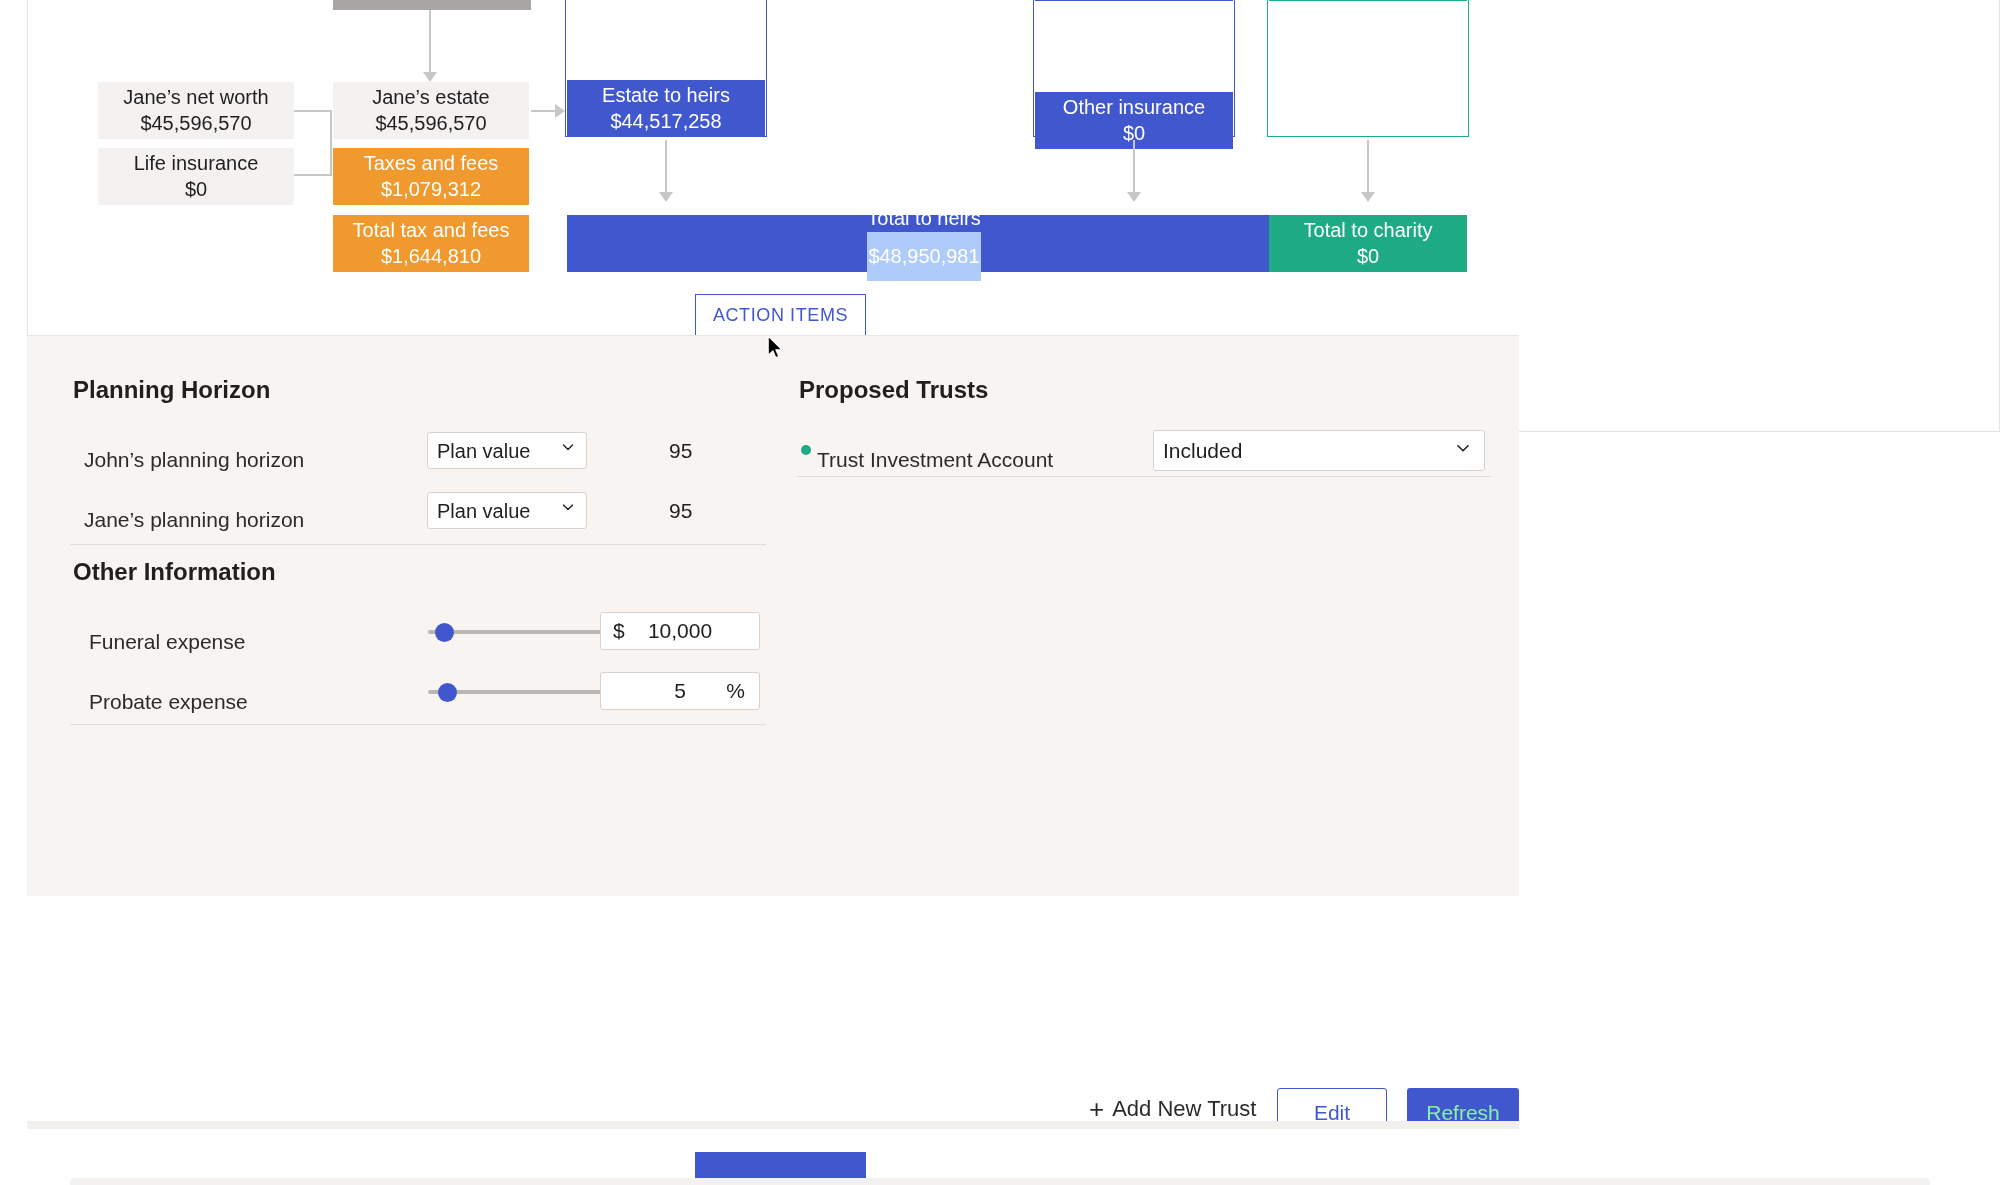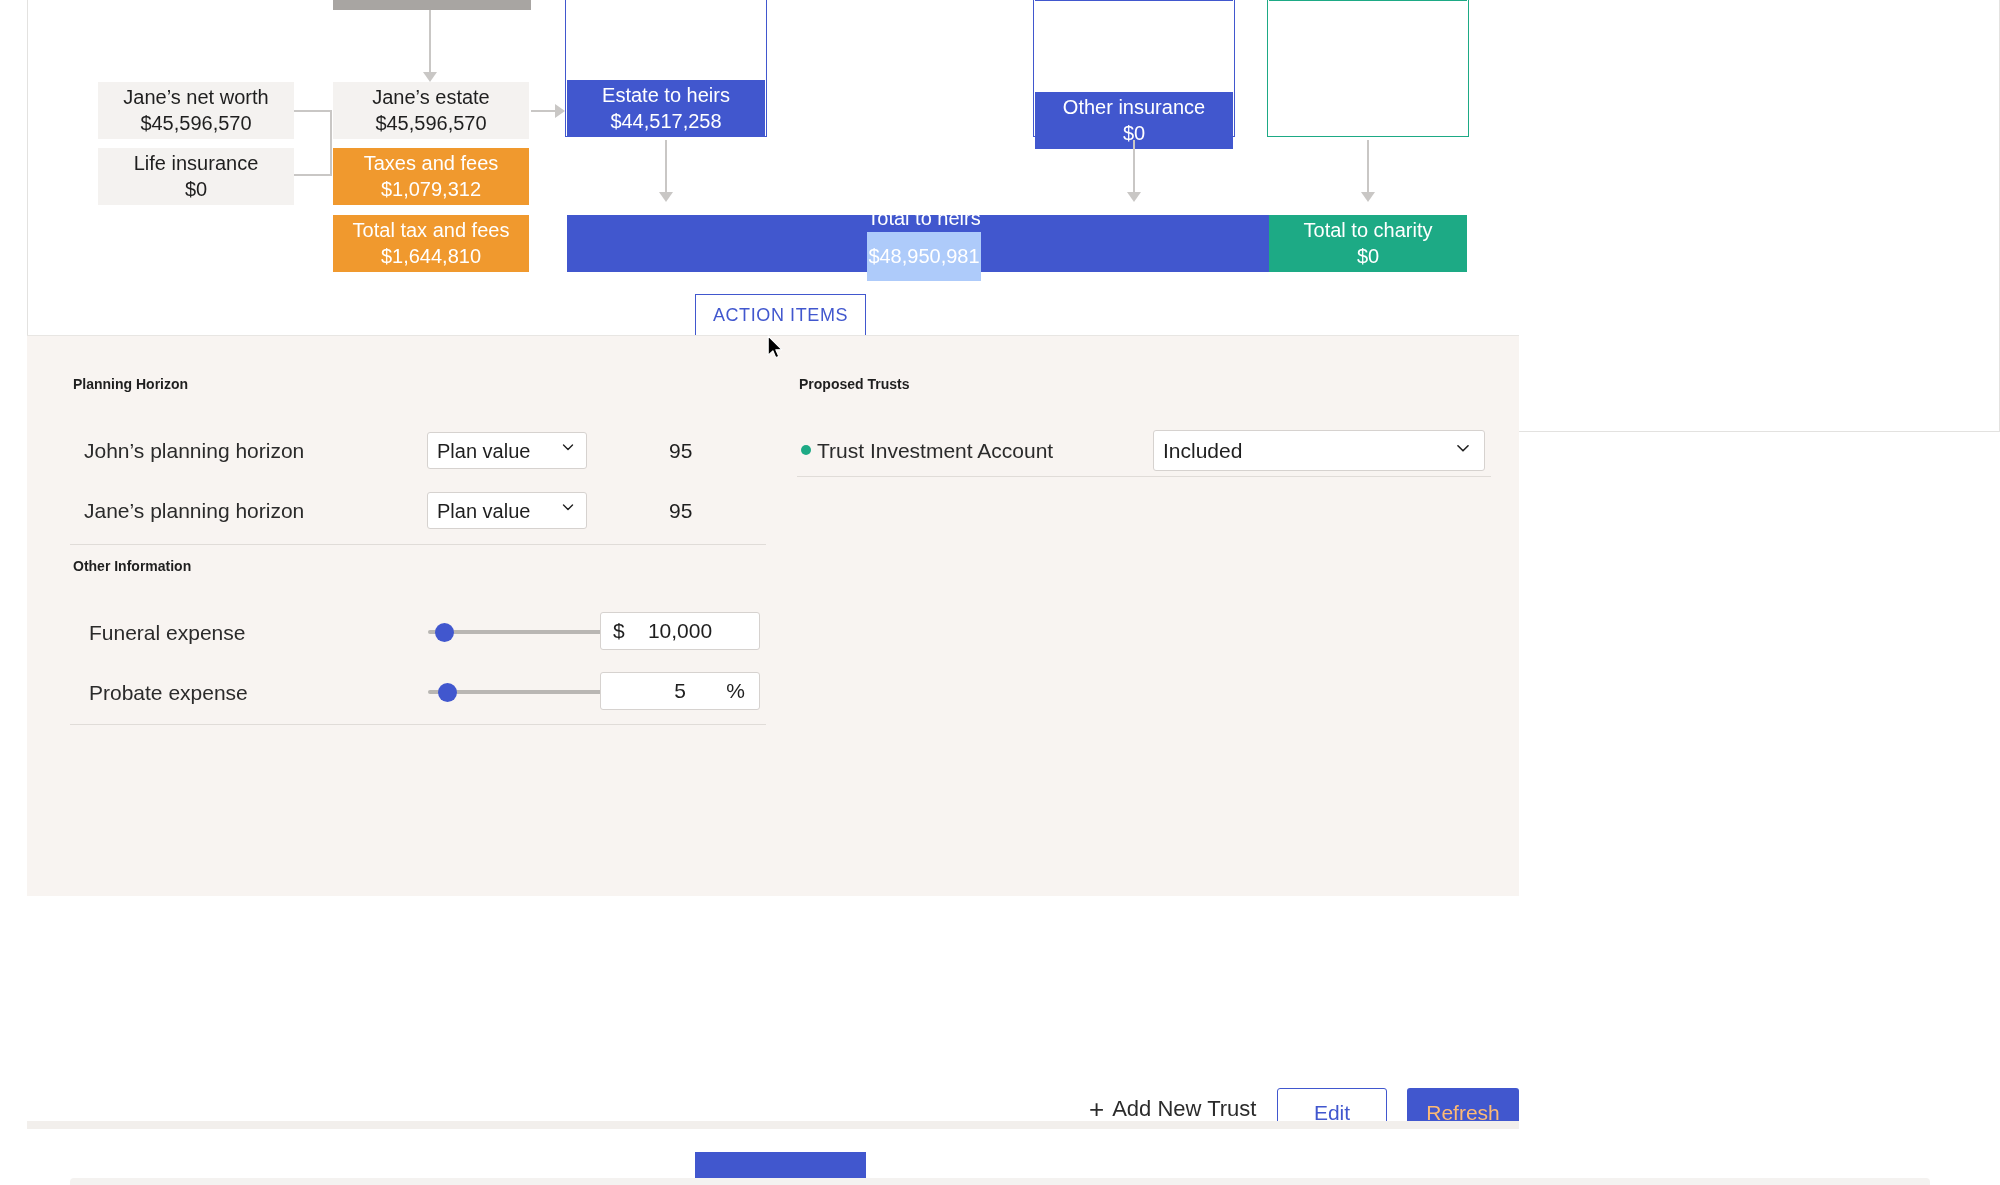--- a/index.html
+++ b/index.html
@@ -87,27 +87,28 @@
   #panel {
     position: absolute;
     left: 27px; top: 335px;
     width: 1492px; height: 561px;
     background: #f8f4f1;
     border-top: 1px solid #e8e6e3;
   }
 
   .sec-title {
     position: absolute;
-    font-size: 14px; font-weight: bold; color: #1f1f1f;
+    font-size: 24px; font-weight: bold; color: #1f1f1f;
   }
 
   .row-label {
     position: absolute;
     font-size: 21px; color: #2b2b2b;
     white-space: nowrap;
+    margin-top: 9px;
   }
 
   select.ui-select {
     position: absolute;
     height: 37px;
     background: #ffffff;
     border: 1px solid #d6d2cf;
     border-radius: 3px;
     font-family: "Liberation Sans", sans-serif;
     font-size: 20px;
@@ -192,21 +193,21 @@
     border-radius: 3px;
     font-size: 21px;
     display: flex; align-items: center; justify-content: center;
     cursor: pointer;
   }
   #refresh-btn {
     position: absolute;
     left: 1380px; top: 752px;
     width: 112px; height: 50px;
     border: none;
-    background: #4157ce; color: #fdba74;
+    background: #4157ce; color: #86efac;
     border-radius: 3px;
     font-size: 21px;
     display: flex; align-items: center; justify-content: center;
     cursor: pointer;
   }
 
   
   #notes {
     position: absolute;
     left: 70px; top: 840px;

